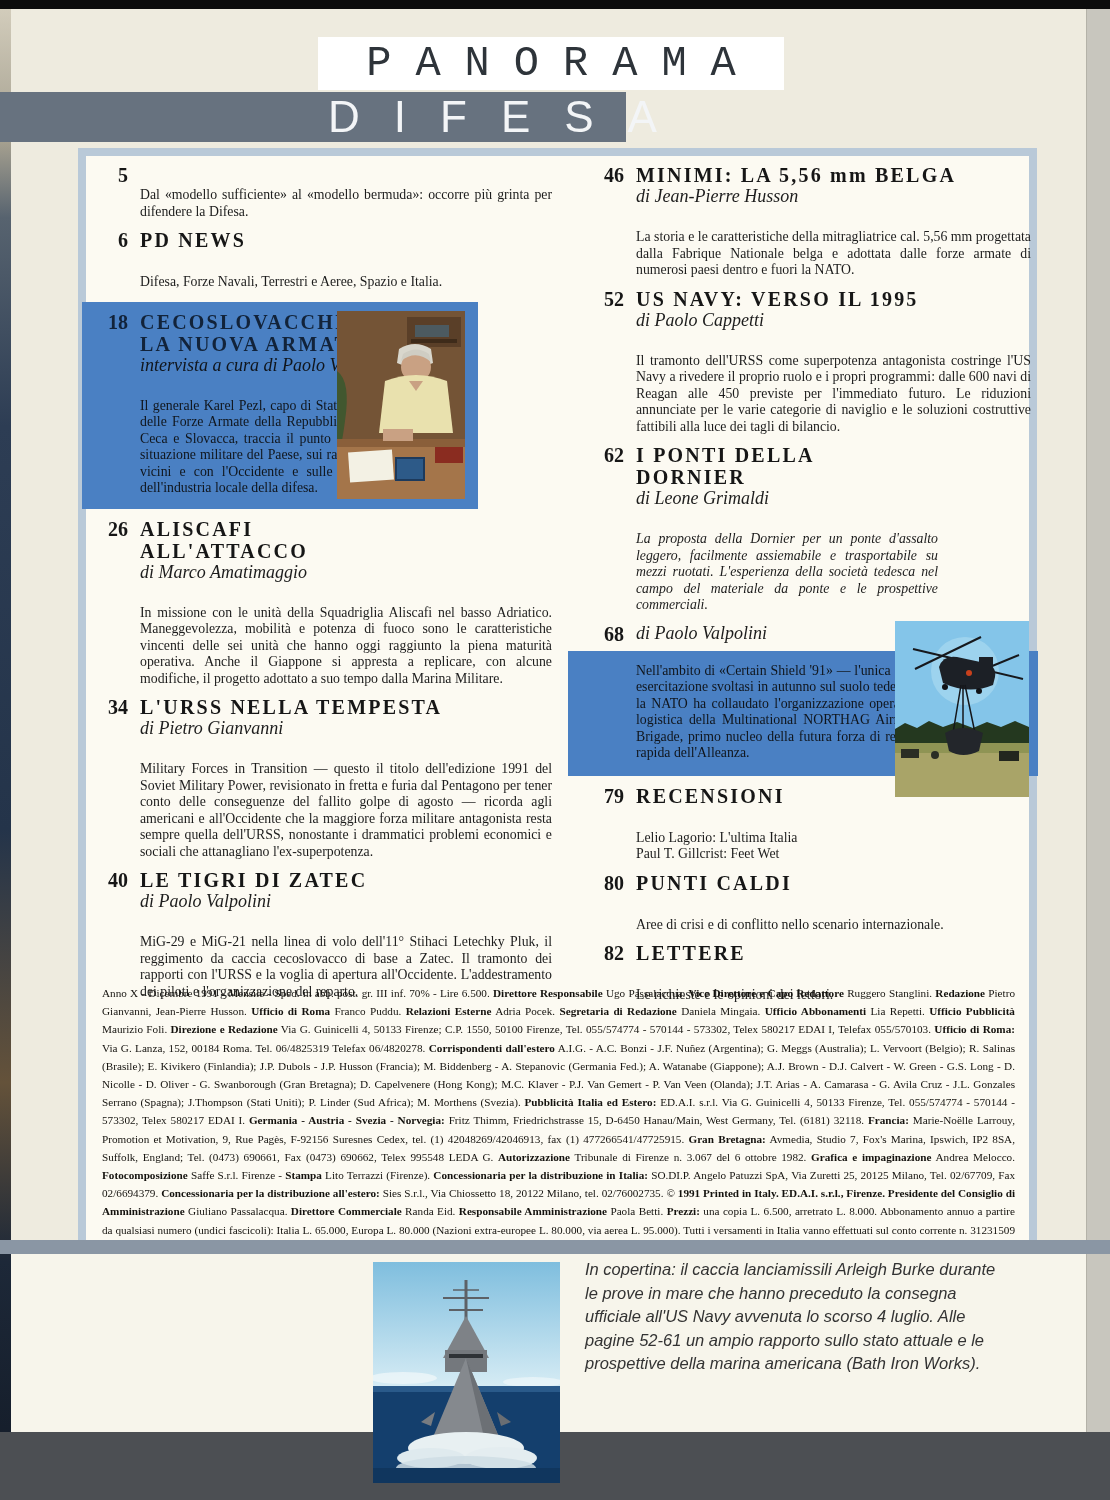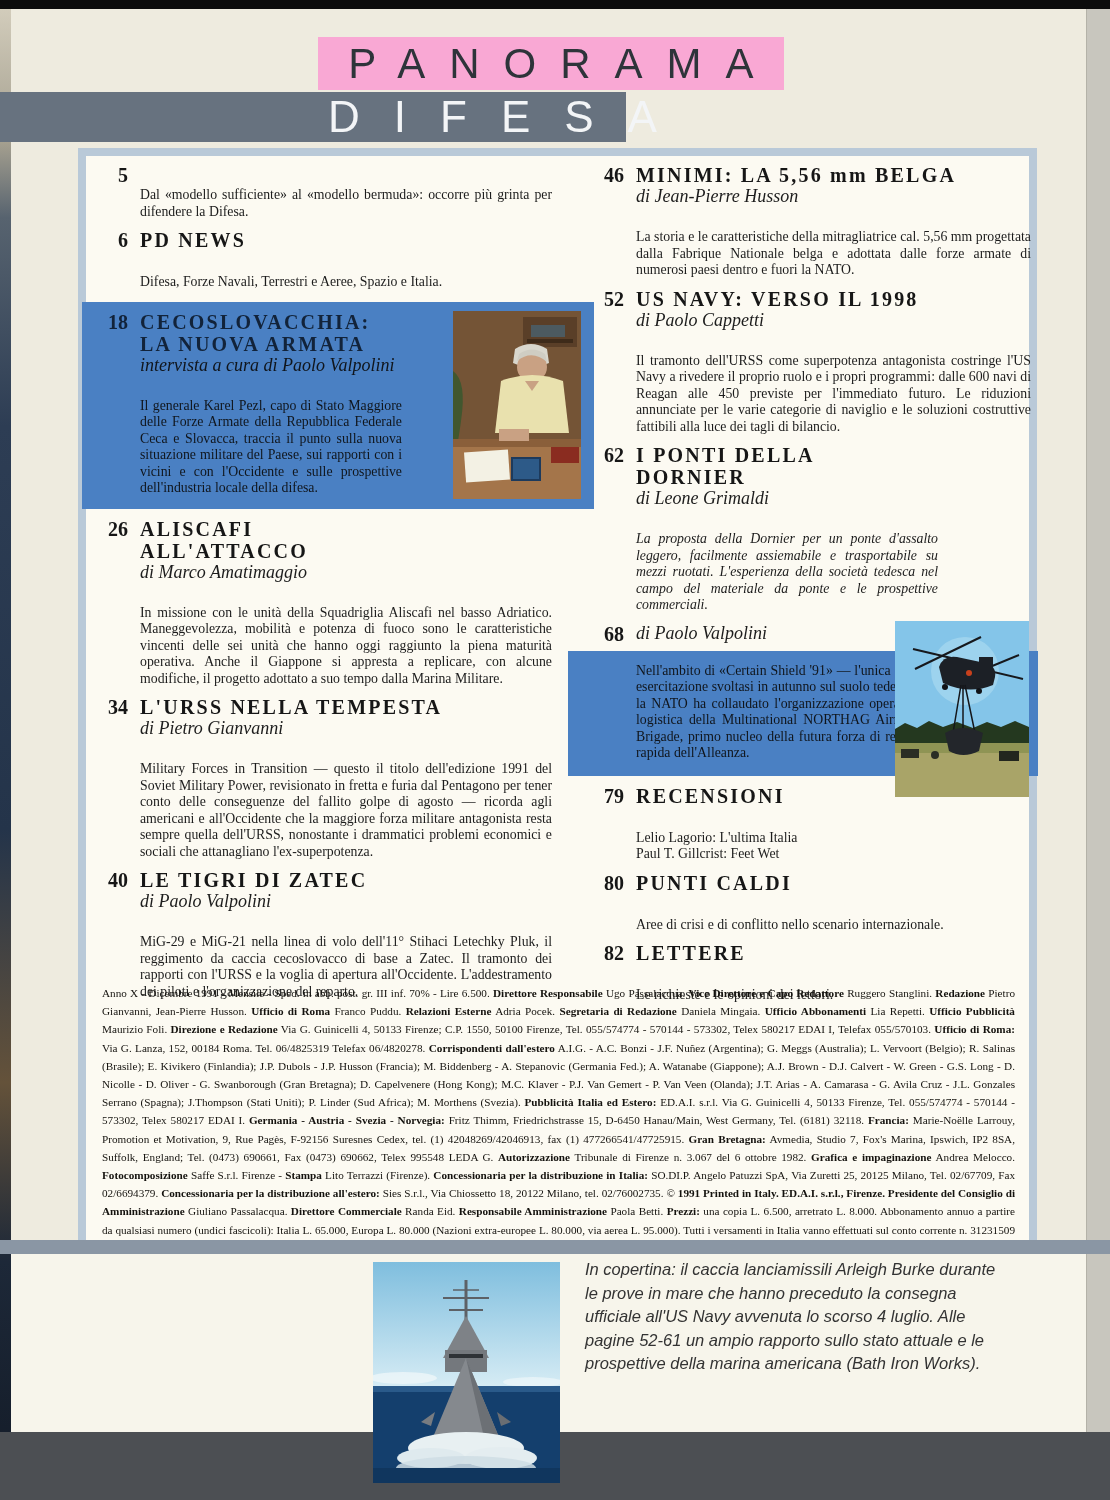--- a/index.html
+++ b/index.html
@@ -9,22 +9,22 @@
   [data-interactable]{cursor:default;}
 
   
   .edge-top{position:absolute;left:0;top:0;width:1110px;height:9px;background:#0c0c0c;}
   .edge-left{position:absolute;left:0;top:9px;width:11px;height:1491px;
     background:linear-gradient(180deg,#d2ccbb 0%,#a49f8f 9%,#57636f 14%,#2d3d54 28%,#24344a 55%,#64523a 72%,#1d2838 84%,#131b27 100%);}
   .edge-right{position:absolute;left:1086px;top:9px;width:24px;height:1423px;background:#c8c6be;border-left:1px solid #b4b2a8;}
   .bottom-dark{position:absolute;left:0;top:1432px;width:1110px;height:68px;background:#4c4f53;}
 
   
-  .band-panorama{position:absolute;left:318px;top:37px;width:466px;height:53px;background:#f9a8d4;
-    font-family:Liberation Sans, sans-serif;font-size:42px;letter-spacing:24px;padding-left:24px;
+  .band-panorama{position:absolute;left:318px;top:37px;width:466px;height:53px;background:#ffffff;
+    font-family:Liberation Mono, monospace;font-size:42px;letter-spacing:24px;padding-left:24px;
     color:#2e343a;text-align:center;line-height:54px;box-sizing:border-box;}
   .band-difesa{position:absolute;left:0;top:92px;width:626px;height:50px;background:#67727f;
     font-family:"Liberation Sans",sans-serif;font-size:44px;letter-spacing:34px;padding-left:328px;
     color:#f3f5f7;line-height:50px;box-sizing:border-box;}
 
   
   .frame{position:absolute;left:78px;top:148px;width:959px;height:1092px;box-sizing:border-box;
     border:8px solid #b9c9d8;border-bottom:none;background:#fcfaf2;}
   .col{position:absolute;top:8px;}
   .col-left{left:12px;width:460px;}
@@ -34,21 +34,21 @@
   .e-head{display:flex;gap:12px;}
   .e-num{width:30px;text-align:right;font-weight:bold;font-size:20px;line-height:22px;color:#161616;flex:0 0 auto;}
   .e-main{flex:1;}
   .e-title{font-weight:bold;font-size:20px;line-height:22px;letter-spacing:2.2px;color:#161616;white-space:pre-line;}
   .e-byline{font-style:italic;font-size:18px;line-height:19px;color:#1d1d1d;margin-top:1px;}
   .e-body{margin-top:23px;font-size:13.8px;line-height:16.5px;color:#1c1c1c;text-align:justify;
           white-space:pre-line;max-width:412px;}
   .e-body.narrow{max-width:302px;font-style:italic;}
 
   
-  .entry.boxed{position:relative;background:#4a80c3;width:512px;box-sizing:border-box;
+  .entry.boxed{position:relative;background:#4a80c3;width:396px;box-sizing:border-box;
     margin:11px 0 9px -16px;padding:9px 12px 12px 16px;font-family:Liberation Serif, serif;}
   .entry.boxed .e-num,.entry.boxed .e-title{color:#12233a;}
   .entry.boxed .e-byline,.entry.boxed .e-body{color:#10151c;}
   .entry.boxed .e-body{max-width:262px;}
   .entry.boxed .e-photo{position:absolute;right:13px;top:9px;width:128px;height:188px;}
 
   .boxed-body{position:relative;background:#4a80c3;margin:6px 0 0 -26px;width:470px;
     box-sizing:border-box;padding:12px 10px 14px 68px;}
   .boxed-body .e-body{margin-top:0;max-width:296px;color:#10151c;}
   .boxed-body .e-photo{position:absolute;right:9px;top:-30px;width:134px;height:176px;}
@@ -169,21 +169,21 @@
             <div class="e-title" data-interactable="false">MINIMI: LA 5,56 mm BELGA</div>
             <div class="e-byline" data-interactable="false">di Jean-Pierre Husson</div>
             <div class="e-body" data-interactable="false">La storia e le caratteristiche della mitragliatrice cal. 5,56 mm progettata dalla Fabrique Nationale belga e adottata dalle forze armate di numerosi paesi dentro e fuori la NATO.</div>
           </div>
         </div>
       </div>
       <div class="entry" data-interactable="false">
         <div class="e-head" data-interactable="false">
           <span class="e-num" data-interactable="false">52</span>
           <div class="e-main" data-interactable="false">
-            <div class="e-title" data-interactable="false">US NAVY: VERSO IL 1998</div>
+            <div class="e-title" data-interactable="false">US NAVY: VERSO IL 1995</div>
             <div class="e-byline" data-interactable="false">di Paolo Cappetti</div>
             <div class="e-body" data-interactable="false">Il tramonto dell'URSS come superpotenza antagonista costringe l'US Navy a rivedere il proprio ruolo e i propri programmi: dalle 600 navi di Reagan alle 450 previste per l'immediato futuro. Le riduzioni annunciate per le varie categorie di naviglio e le soluzioni costruttive fattibili alla luce dei tagli di bilancio.</div>
           </div>
         </div>
       </div>
       <div class="entry" data-interactable="false">
         <div class="e-head" data-interactable="false">
           <span class="e-num" data-interactable="false">62</span>
           <div class="e-main" data-interactable="false">
             <div class="e-title" data-interactable="false">I PONTI DELLA

